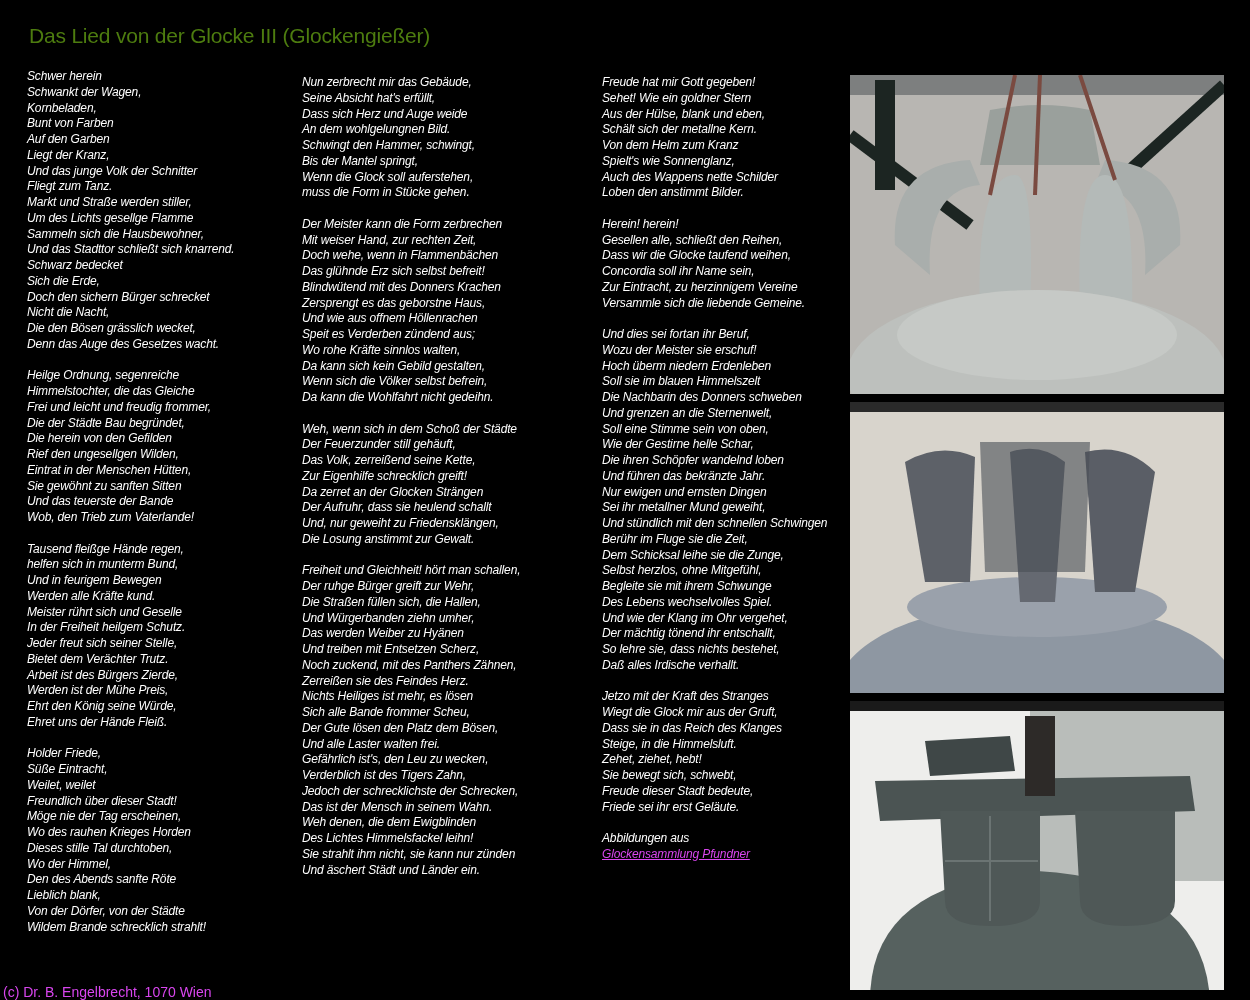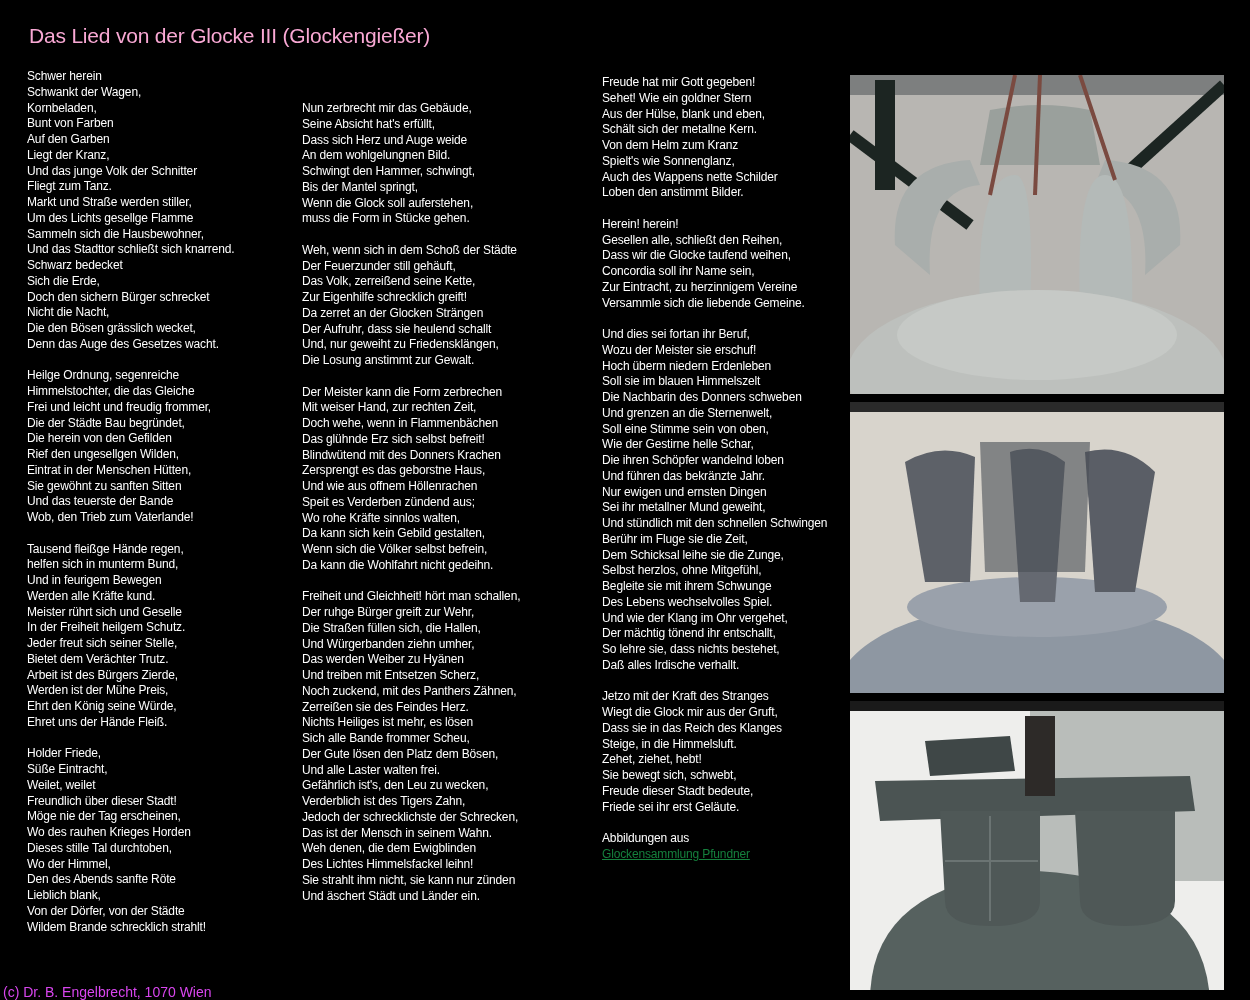--- a/index.html
+++ b/index.html
@@ -1,33 +1,33 @@
 <!DOCTYPE html>
 <html><head>
 <meta charset="utf-8">
 <style>
   html, body { margin: 0; padding: 0; }
   body {
     width: 1250px; height: 1000px; background: #000; color: #fff;
     font-family: "Liberation Sans", sans-serif; position: relative; overflow: hidden;
   }
   .title {
-    position: absolute; left: 29px; top: 24px; font-size: 21px; color: #f9a8d4;
+    position: absolute; left: 29px; top: 24px; font-size: 21px; color: #4d7c0f;
     letter-spacing: -0.2px;
   }
   .col {
     position: absolute; top: 69px; font-size: 12px; line-height: 15.75px; color: #fff;
     letter-spacing: -0.15px;
   }
   .col1 { left: 27px; }
-  .col2 { left: 302px; top: 75px; margin-top: 26px; }
+  .col2 { left: 302px; top: 75px; }
   .col3 { left: 602px; top: 75px; }
-  .stanza { margin: 0 0 15.75px 0; }
+  .stanza { margin: 0 0 15.75px 0; font-style: italic; }
   .line { display: block; white-space: nowrap; }
-  .link { color: #15803d; text-decoration: underline; cursor: pointer; }
+  .link { color: #d946ef; text-decoration: underline; cursor: pointer; }
   .footer {
     position: absolute; left: 3px; top: 984px; font-size: 14px; color: #d946ef;
   }
   .photo {
     position: absolute; left: 850px; width: 374px; overflow: hidden;
   }
   .p1 { top: 75px; height: 319px; background: #b9b7b3; }
   .p2 { top: 402px; height: 291px; background: #d6d2ca; }
   .p3 { top: 701px; height: 289px; background: #e8e8e6; }
   .photo svg { display: block; width: 100%; height: 100%; }
@@ -104,42 +104,42 @@
       <span class="line">Nun zerbrecht mir das Gebäude,</span>
       <span class="line">Seine Absicht hat's erfüllt,</span>
       <span class="line">Dass sich Herz und Auge weide</span>
       <span class="line">An dem wohlgelungnen Bild.</span>
       <span class="line">Schwingt den Hammer, schwingt,</span>
       <span class="line">Bis der Mantel springt,</span>
       <span class="line">Wenn die Glock soll auferstehen,</span>
       <span class="line">muss die Form in Stücke gehen.</span>
     </div>
     <div class="stanza">
-      <span class="line">Weh, wenn sich in dem Schoß der Städte</span>
-      <span class="line">Der Feuerzunder still gehäuft,</span>
-      <span class="line">Das Volk, zerreißend seine Kette,</span>
-      <span class="line">Zur Eigenhilfe schrecklich greift!</span>
-      <span class="line">Da zerret an der Glocken Strängen</span>
-      <span class="line">Der Aufruhr, dass sie heulend schallt</span>
-      <span class="line">Und, nur geweiht zu Friedensklängen,</span>
-      <span class="line">Die Losung anstimmt zur Gewalt.</span>
-    </div>
-    <div class="stanza">
       <span class="line">Der Meister kann die Form zerbrechen</span>
       <span class="line">Mit weiser Hand, zur rechten Zeit,</span>
       <span class="line">Doch wehe, wenn in Flammenbächen</span>
       <span class="line">Das glühnde Erz sich selbst befreit!</span>
       <span class="line">Blindwütend mit des Donners Krachen</span>
       <span class="line">Zersprengt es das geborstne Haus,</span>
       <span class="line">Und wie aus offnem Höllenrachen</span>
       <span class="line">Speit es Verderben zündend aus;</span>
       <span class="line">Wo rohe Kräfte sinnlos walten,</span>
       <span class="line">Da kann sich kein Gebild gestalten,</span>
       <span class="line">Wenn sich die Völker selbst befrein,</span>
       <span class="line">Da kann die Wohlfahrt nicht gedeihn.</span>
+    </div>
+    <div class="stanza">
+      <span class="line">Weh, wenn sich in dem Schoß der Städte</span>
+      <span class="line">Der Feuerzunder still gehäuft,</span>
+      <span class="line">Das Volk, zerreißend seine Kette,</span>
+      <span class="line">Zur Eigenhilfe schrecklich greift!</span>
+      <span class="line">Da zerret an der Glocken Strängen</span>
+      <span class="line">Der Aufruhr, dass sie heulend schallt</span>
+      <span class="line">Und, nur geweiht zu Friedensklängen,</span>
+      <span class="line">Die Losung anstimmt zur Gewalt.</span>
     </div>
     <div class="stanza">
       <span class="line">Freiheit und Gleichheit! hört man schallen,</span>
       <span class="line">Der ruhge Bürger greift zur Wehr,</span>
       <span class="line">Die Straßen füllen sich, die Hallen,</span>
       <span class="line">Und Würgerbanden ziehn umher,</span>
       <span class="line">Das werden Weiber zu Hyänen</span>
       <span class="line">Und treiben mit Entsetzen Scherz,</span>
       <span class="line">Noch zuckend, mit des Panthers Zähnen,</span>
       <span class="line">Zerreißen sie des Feindes Herz.</span>

